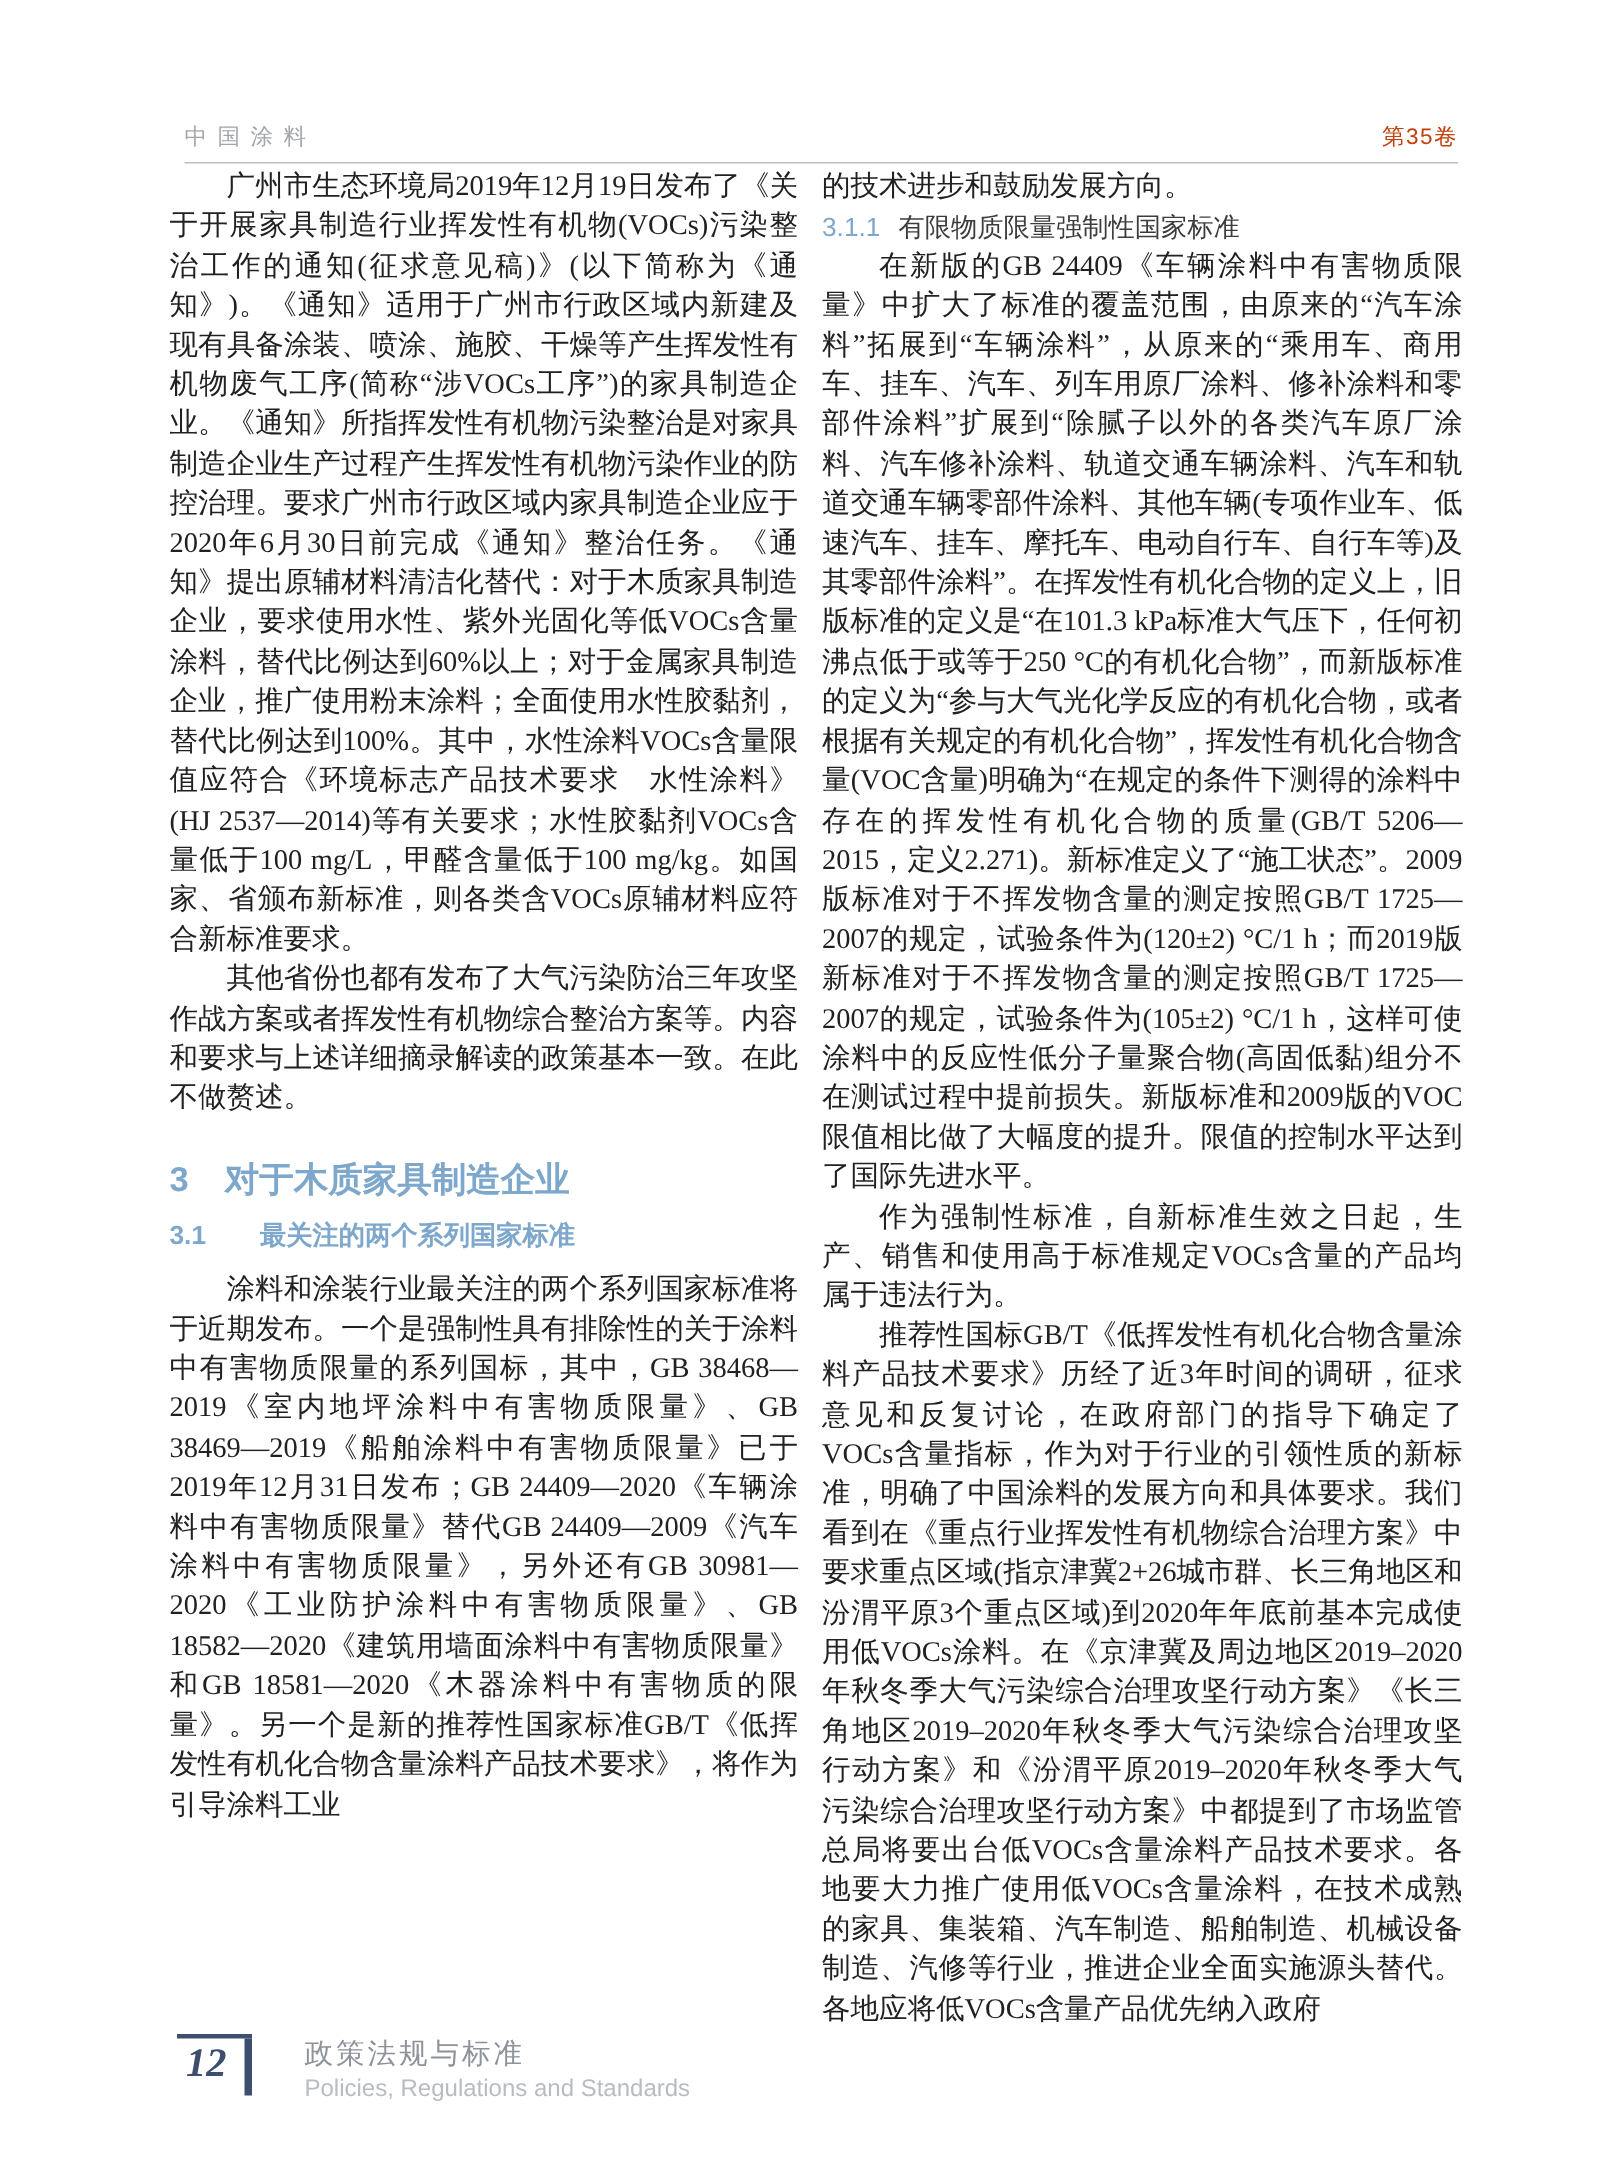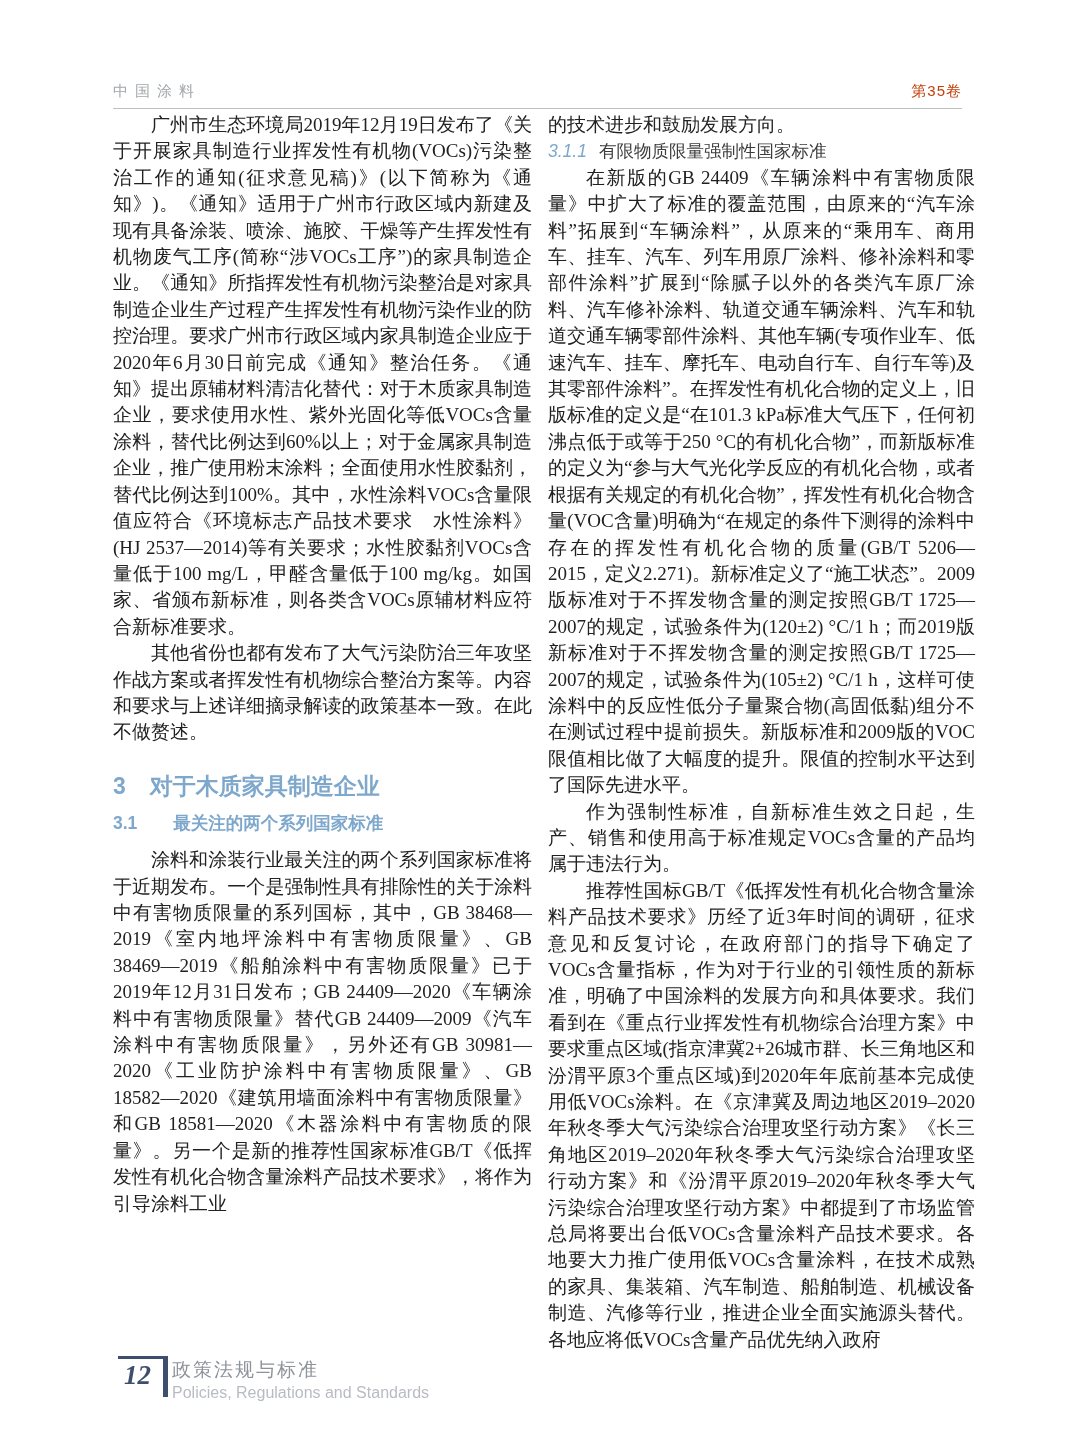--- a/index.html
+++ b/index.html
@@ -7,21 +7,21 @@
     position:relative;
     width:1072px;height:1444px;
     margin:0 auto;
     background:#ffffff;
     font-family:"Liberation Serif","DejaVu Serif",serif;
     color:#212121;
     overflow:hidden;
   }
   
   .running-head{
-    position:absolute;left:113px;top:82px;width:849px;
+    position:absolute;left:123px;top:82px;width:849px;
     display:flex;justify-content:space-between;align-items:flex-end;
     border-bottom:1px solid #bfbfbf;
     padding-bottom:7px;
     font-family:"Liberation Sans","DejaVu Sans",sans-serif;
     font-size:15px;color:#a2a6aa;
   }
   .running-head .journal{letter-spacing:7px;}
   .running-head .volume{letter-spacing:1px;color:#c2410c;}
   
   .content{
@@ -47,42 +47,42 @@
     font-size:17.5px;font-weight:bold;color:#7ea7cc;
     line-height:1.25;text-align:left;
   }
   .h-sub .num{margin-right:36px;text-align:center;}
   .h-sub3{
     margin:0;
     font-family:"Liberation Sans","DejaVu Sans",sans-serif;
     font-size:17.5px;font-weight:500;color:#3c3c3c;
     line-height:26.4px;text-align:left;
   }
-  .h-sub3 .num{color:#7ea7cc;margin-right:12px;font-style:italic;}
+  .h-sub3 .num{color:#7ea7cc;margin-right:12px;}
   
   .footer{
     position:absolute;left:118px;top:1356px;
-    display:flex;align-items:flex-start;
+    display:flex;align-items:flex-start;gap:16px;
   }
   .page-badge{
     position:relative;width:50px;height:41px;
     border-top:3px solid #3e4e6e;
     box-sizing:border-box;
   }
   .page-badge .bar{
     position:absolute;right:0;top:0;width:5px;height:38px;
     background:#3e4e6e;
   }
   .page-badge .num{
     display:block;padding:2px 0 0 6px;
     font-family:"Liberation Serif","DejaVu Serif",serif;
     font-style:italic;font-weight:bold;
     font-size:27px;color:#3e4e6e;line-height:1.1;
   }
-  .footer-titles{margin-left:4px;padding-top:3px;}
+  .footer-titles{margin-left:19px;padding-top:3px;}
   .footer-titles .cn{
     font-family:"Liberation Sans","DejaVu Sans",sans-serif;
     font-size:19px;color:#8e939b;letter-spacing:2px;line-height:1.15;
   }
   .footer-titles .en{
     font-family:"Liberation Sans","DejaVu Sans",sans-serif;
     font-size:16px;color:#b8bcc2;margin-top:3px;
   }
 </style>
 </head>

